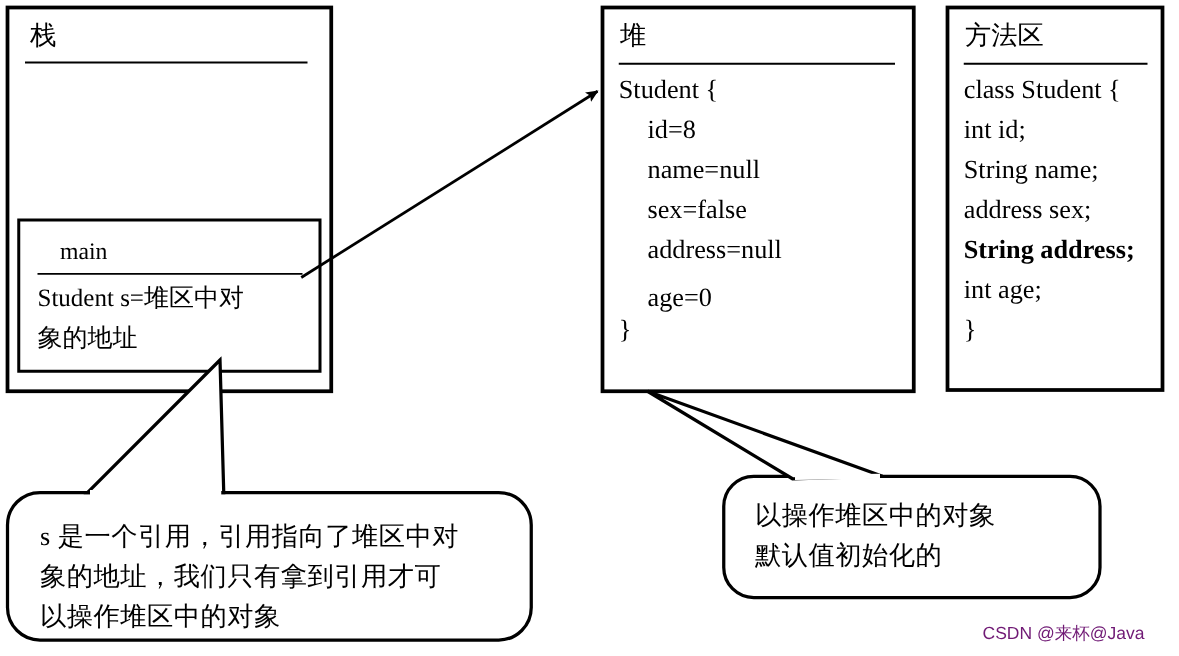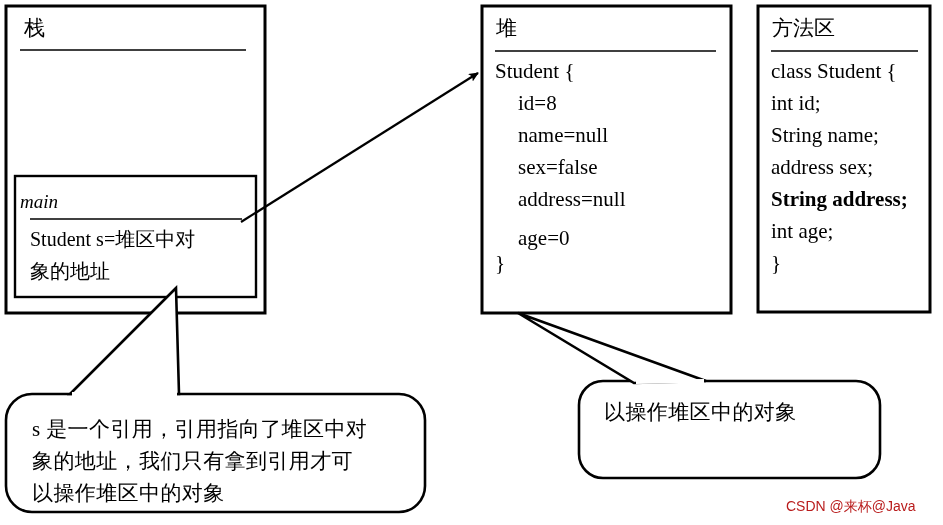--- a/index.html
+++ b/index.html
@@ -45,21 +45,21 @@
     font-size: 20px;
   }
   .bubble-line {
     font-size: 21px;
     letter-spacing: 0.4px;
   }
   .watermark {
     position: absolute;
     font-family: "Liberation Sans", "DejaVu Sans", sans-serif;
     font-size: 14px;
-    color: #b91c1c;
+    color: #701a75;
     white-space: pre;
   }
 </style>
 </head>
 <body>
 
 <div id="canvas">
 
   <svg id="vector-layer" viewBox="0 0 943 525" xmlns="http://www.w3.org/2000/svg">
     <defs>
@@ -91,21 +91,21 @@
     <line x1="72" y1="394" x2="177" y2="394" stroke="#ffffff" stroke-width="4"></line>
 
     <rect x="579" y="381" width="301" height="97" rx="24" ry="24" fill="#ffffff" stroke="#000000" stroke-width="2.6"></rect>
 
     <path d="M 518 313 L 634 383 L 706 381 Z" fill="#ffffff" stroke="#000000" stroke-width="2.6" stroke-linejoin="miter"></path>
     <line x1="636" y1="382" x2="704" y2="381" stroke="#ffffff" stroke-width="4"></line>
   </svg>
 
   <div class="txt region-title" style="left:24px; top:18px;">栈</div>
 
-  <div class="txt frame-title" style="left:20px; top:192px;font-style:italic;">main</div>
+  <div class="txt frame-title" style="left:48px; top:192px;">main</div>
 
   <div class="txt frame-line" style="left:30px; top:229px;">Student s=堆区中对</div>
   <div class="txt frame-line" style="left:30px; top:261px;">象的地址</div>
 
   <div class="txt region-title" style="left:496px; top:18px;">堆</div>
 
   <div class="txt code-line" style="left:495px; top:61px;">Student {</div>
   <div class="txt code-line" style="left:518px; top:93px;">id=8</div>
   <div class="txt code-line" style="left:518px; top:125px;">name=null</div>
   <div class="txt code-line" style="left:518px; top:157px;">sex=false</div>
@@ -121,16 +121,17 @@
   <div class="txt code-line" style="left:771px; top:157px;">address sex;</div>
   <div class="txt code-line" style="left:771px; top:189px;font-weight:bold;">String address;</div>
   <div class="txt code-line" style="left:771px; top:221px;">int age;</div>
   <div class="txt code-line" style="left:771px; top:253px;">}</div>
 
   <div class="txt bubble-line" style="left:32px; top:419px;">s 是一个引用，引用指向了堆区中对</div>
   <div class="txt bubble-line" style="left:32px; top:451px;">象的地址，我们只有拿到引用才可</div>
   <div class="txt bubble-line" style="left:32px; top:483px;text-align:right;">以操作堆区中的对象</div>
 
   <div class="txt bubble-line" style="left:604px; top:402px;">以操作堆区中的对象</div>
+  <div class="txt bubble-line" style="left:604px; top:434px;">默认值初始化的</div>
 
   <div class="watermark" style="left:786px; top:498px;">CSDN @来杯@Java</div>
 
 </div>
 
 </body></html>

